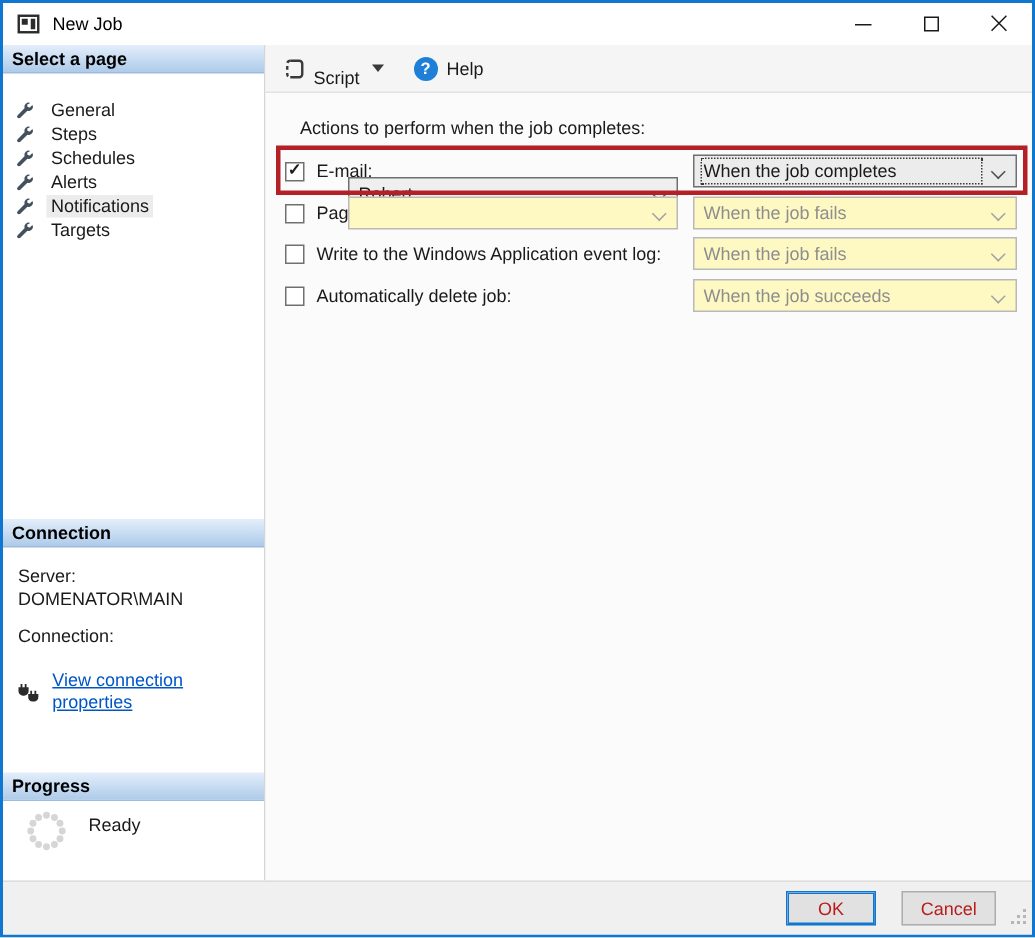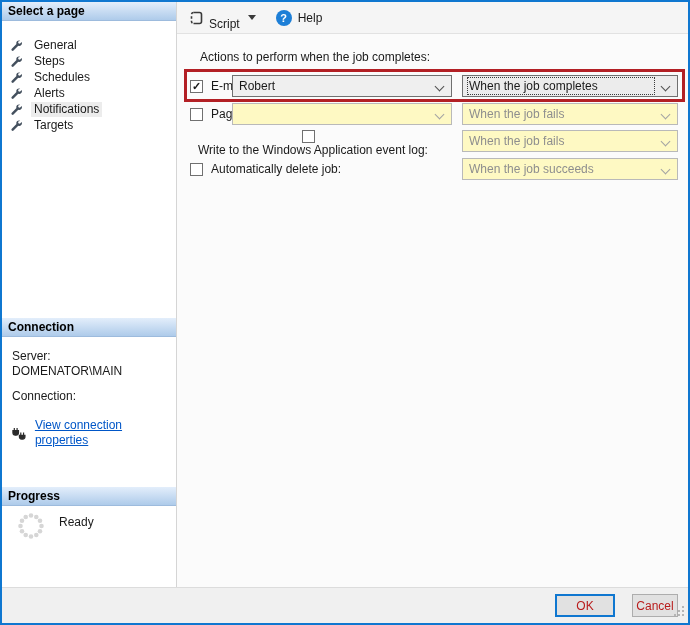--- a/index.html
+++ b/index.html
@@ -67,28 +67,49 @@
   .chev::after { content:""; position:absolute; right:8px; top:7px; width:6px; height:6px; border-right:1.6px solid #505050; border-bottom:1.6px solid #505050; transform:rotate(45deg); }
   .combo.focused { background:#ececec; }
   .combo.focused .combo-text { outline:1px dotted #3a3a3a; outline-offset:1px; margin-right:2px; }
   .combo.disabled { background:#fef9c3; border-color:#b9b9b9; color:#8e8e8e; }
   .combo.disabled .chev::after { border-color:#a3a3a3; }
 
   
   .footer { height:36px; flex:0 0 36px; background:#f0f0f0; border-top:1px solid #dcdcdc; display:flex; align-items:center; justify-content:flex-end; position:relative; }
   .btn { height:23px; background:#e1e1e1; border:1px solid #adadad; font-family:"Liberation Sans",sans-serif; font-size:12px; color:#b91c1c; display:flex; align-items:center; justify-content:center; cursor:pointer; }
   .btn-ok { width:60px; border:1px solid #0f77d0; box-shadow:inset 0 0 0 1px #0f77d0; margin-right:17px; }
-  .btn-cancel { width:46px; margin-right:10px; }
+  .btn-cancel { width:63px; margin-right:24px; }
   .resize-grip { position:absolute; right:2px; bottom:2px; }
 </style>
 </head>
 <body>
 
 <div class="window">
 
+  <div class="titlebar">
+    <span class="title-icon">
+      <svg width="16" height="16" viewBox="0 0 16 16">
+          <rect x="1.5" y="2.5" width="13" height="11" fill="#fff" stroke="#2b2b2b" stroke-width="1.6"></rect>
+          <rect x="3.5" y="4.5" width="4" height="4" fill="#2b2b2b"></rect>
+          <rect x="9.5" y="4.5" width="3" height="7" fill="#2b2b2b"></rect>
+        </svg>
+    </span>
+    <span class="title-text">New Job</span>
+    <div class="win-controls">
+      <div class="win-btn">
+          <span class="glyph-min"></span>
+        </div>
+      <div class="win-btn">
+          <span class="glyph-max"></span>
+        </div>
+      <div class="win-btn">
+          <span class="glyph-close"></span>
+        </div>
+    </div>
+  </div>
 
   <div class="middle">
 
     <div class="sidebar">
       <div class="side-header">Select a page</div>
 
       <div class="pages">
         <div class="page-item">
           <svg width="12" height="12" viewBox="0 0 16 16">
               <path d="M13.6 2.3a3.6 3.6 0 0 0-5 4.4L2.4 13a1.6 1.6 0 1 0 2.3 2.3l6.3-6.3a3.6 3.6 0 0 0 4.5-5l-2.3 2.3-2-.5-.5-2z" fill="#44505e"></path>
@@ -190,21 +211,21 @@
         <div class="actions-label">Actions to perform when the job completes:</div>
 
         <div class="annotation"></div>
 
         <div class="chkrow" style="top:41px;">
           <span class="checkbox">
               <span class="check">✓</span>
             </span>
           <span class="chklabel">E-mail:</span>
         </div>
-        <div class="combo" style="left:55px;top:41px;width:220px;">
+        <div class="combo" style="left:55px;top:56px;width:220px;">
           <span class="combo-text">Robert</span>
           <span class="chev"></span>
         </div>
         <div class="combo focused" style="left:285px;top:41px;width:216px;">
           <span class="combo-text">When the job completes</span>
           <span class="chev"></span>
         </div>
 
         <div class="chkrow" style="top:69px;">
           <span class="checkbox"></span>
@@ -212,21 +233,21 @@
         </div>
         <div class="combo disabled" style="left:55px;top:69px;width:220px;">
           <span class="combo-text"></span>
           <span class="chev"></span>
         </div>
         <div class="combo disabled" style="left:285px;top:69px;width:216px;">
           <span class="combo-text">When the job fails</span>
           <span class="chev"></span>
         </div>
 
-        <div class="chkrow" style="top:96px;flex-direction:column;">
+        <div class="chkrow" style="top:96px;">
           <span class="checkbox"></span>
           <span class="chklabel">Write to the Windows Application event log:</span>
         </div>
         <div class="combo disabled" style="left:285px;top:96px;width:216px;">
           <span class="combo-text">When the job fails</span>
           <span class="chev"></span>
         </div>
 
         <div class="chkrow" style="top:124px;">
           <span class="checkbox"></span>

